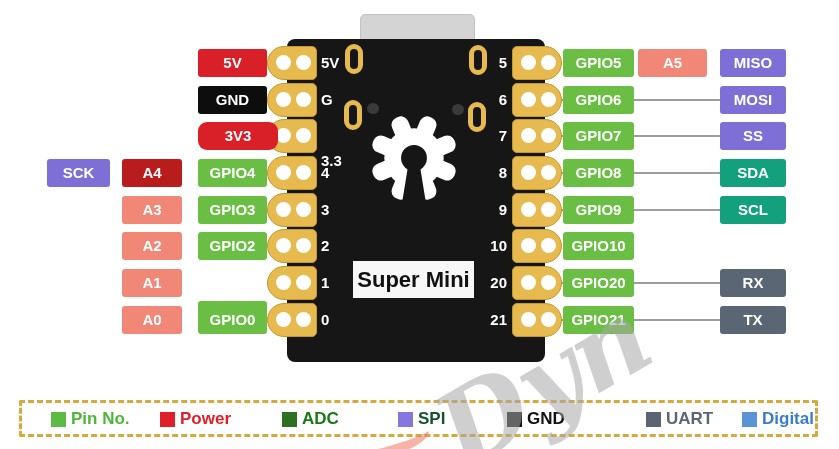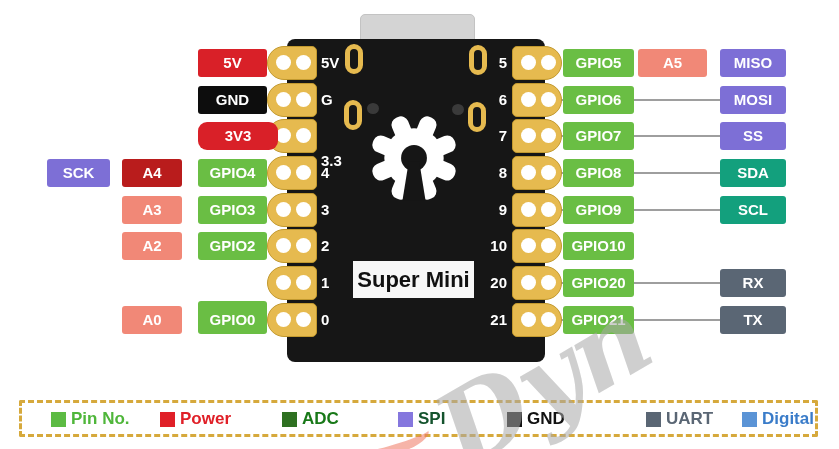--- a/index.html
+++ b/index.html
@@ -128,20 +128,21 @@
     </div>
   <div class="badge" style="left: 198px; top: 232px; width: 69px; background-color: rgb(106, 190, 68);">GPIO2</div>
   <div class="badge" style="left: 122px; top: 232px; width: 60px; background-color: rgb(241, 136, 119);">A2</div>
   <div class="blabel" style="left:321px;top:236px;">2</div>
 
   <div class="tab l" style="left:267px;top:266px;">
       <span class="hole h1"></span>
       <span class="hole h2"></span>
     </div>
   <div class="badge" style="left: 198px; top: 269px; width: 69px; background-color: rgb(106, 190, 68); margin-top: 32px;">GPIO1</div>
+  <div class="badge" style="left: 122px; top: 269px; width: 60px; background-color: rgb(241, 136, 119);">A1</div>
   <div class="blabel" style="left:321px;top:273px;">1</div>
 
   <div class="tab l" style="left:267px;top:303px;">
       <span class="hole h1"></span>
       <span class="hole h2"></span>
     </div>
   <div class="badge" style="left: 198px; top: 306px; width: 69px; background-color: rgb(106, 190, 68);">GPIO0</div>
   <div class="badge" style="left: 122px; top: 306px; width: 60px; background-color: rgb(241, 136, 119);">A0</div>
   <div class="blabel" style="left:321px;top:310px;">0</div>
 

